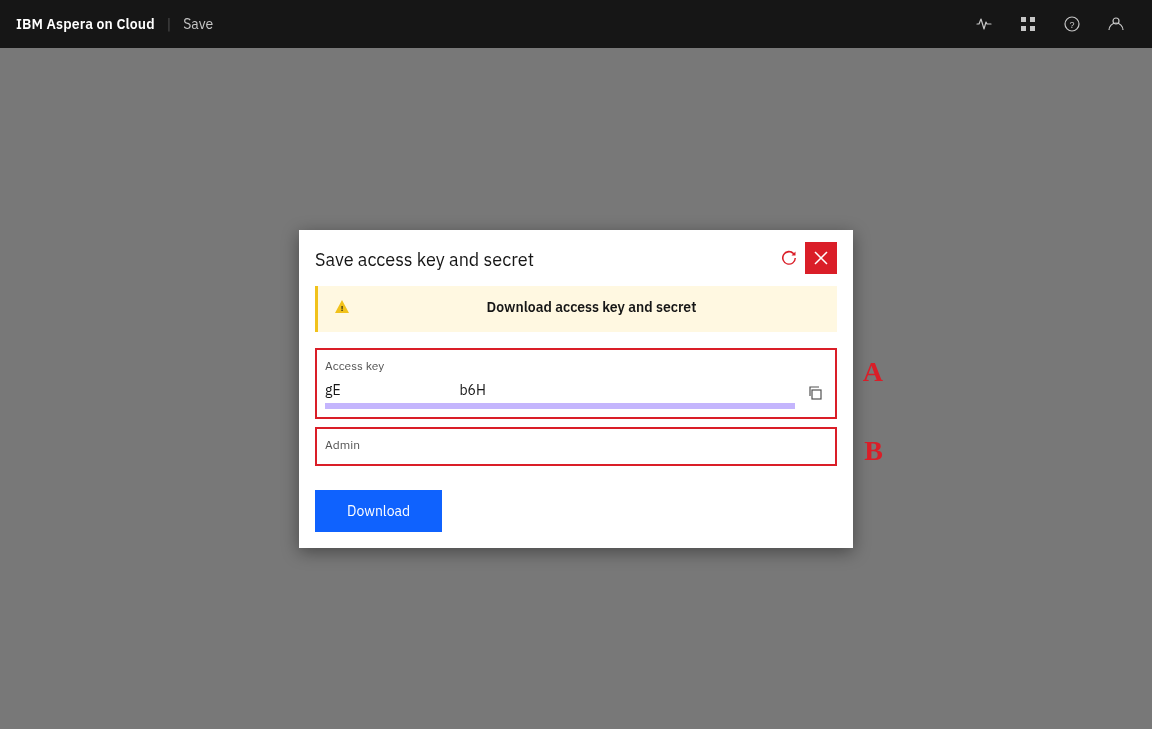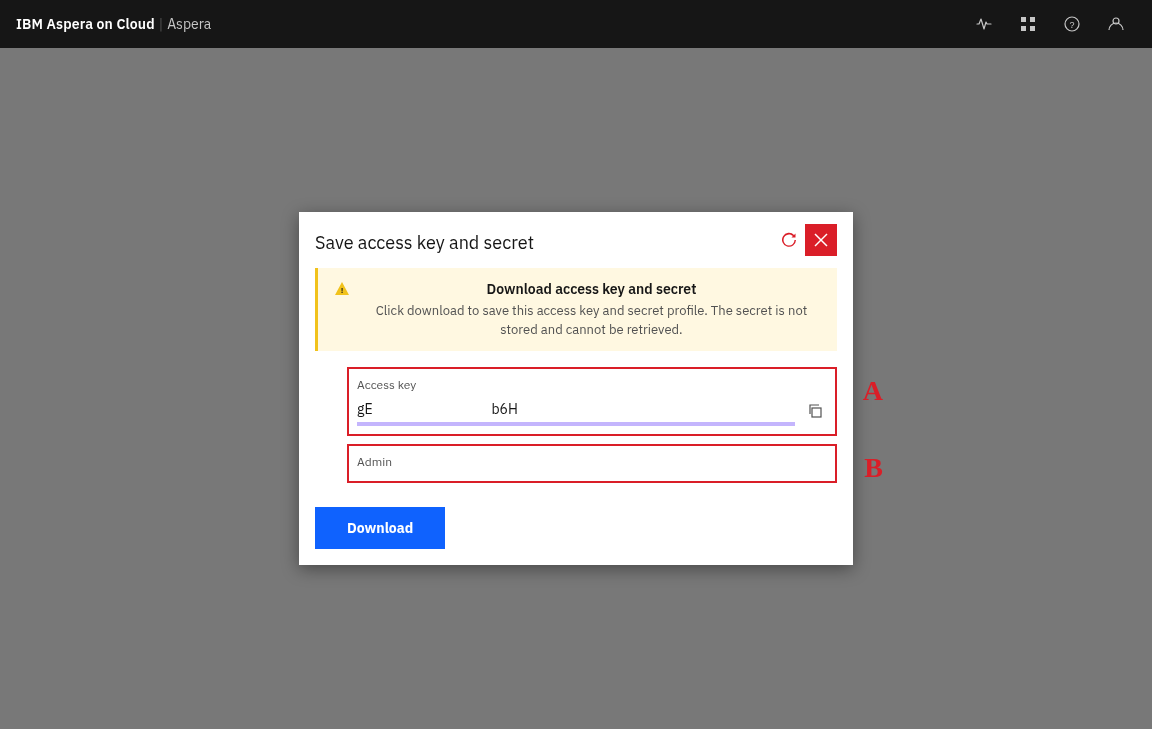--- a/index.html
+++ b/index.html
@@ -18,20 +18,21 @@
       height: 48px;
       display: flex;
       align-items: center;
       padding: 0 16px;
       position: relative;
       z-index: 100;
     }
     .topbar-brand {
       display: flex;
       align-items: center;
+      gap: 8px;
     }
     .topbar-logo {
       color: #fff;
       font-size: 14px;
       font-weight: 600;
       letter-spacing: 0.01em;
     }
     .topbar-separator {
       color: #525252;
       font-size: 14px;
@@ -166,37 +167,36 @@
     }
 
     
     .form-section {
       padding: 0 16px;
     }
     .field-group {
       margin-bottom: 8px;
       border: 2px solid #da1e28;
       padding: 8px;
-      margin-left: 32px;
     }
     .field-label {
       font-size: 12px;
       color: #525252;
       margin-bottom: 4px;
       display: block;
     }
     .field-row {
       display: flex;
       align-items: center;
       gap: 8px;
     }
     .field-input {
       flex: 1;
       border: none;
-      border-bottom: 4px solid #c4b5fd;
+      border-bottom: 6px solid #c4b5fd;
       padding: 4px 0;
       font-size: 14px;
       color: #161616;
       background: transparent;
       outline: none;
       font-family: inherit;
     }
     .copy-btn {
       background: none;
       border: none;
@@ -236,21 +236,21 @@
     
     .dialog-footer {
       padding: 16px;
     }
     .download-btn {
       background: #0f62fe;
       color: #fff;
       border: none;
       padding: 12px 32px;
       font-size: 14px;
-      font-weight: 700;
+      font-weight: 400;
       cursor: pointer;
       font-family: inherit;
       min-width: 100px;
     }
 
     
     .icon-svg {
       width: 16px;
       height: 16px;
       display: inline-block;
@@ -260,21 +260,21 @@
       position: relative;
     }
   </style>
 </head>
 <body>
 
 <div class="topbar">
   <div class="topbar-brand">
     <span class="topbar-logo">IBM Aspera on Cloud</span>
     <span class="topbar-separator">|</span>
-    <span class="topbar-section">Aspera</span>
+    <span class="topbar-section">Save</span>
   </div>
   <div class="topbar-actions">
 
     <button class="topbar-icon-btn" title="Activity">
       <svg class="icon-svg" viewBox="0 0 16 16" fill="none" xmlns="http://www.w3.org/2000/svg">
         <path d="M1 8h2l2-5 3 10 2-7 1 2h4" stroke="#c6c6c6" stroke-width="1.2" fill="none" stroke-linecap="round" stroke-linejoin="round"></path>
       </svg>
     </button>
 
     <button class="topbar-icon-btn" title="Apps">
@@ -327,21 +327,20 @@
 
       <div class="alert-banner">
         <span class="alert-icon">
           <svg width="16" height="16" viewBox="0 0 16 16" fill="none" xmlns="http://www.w3.org/2000/svg">
             <path d="M8 1L15 14H1L8 1z" fill="#f1c21b"></path>
             <text x="8" y="12" text-anchor="middle" font-size="8" fill="#161616" font-weight="bold" font-family="Arial">!</text>
           </svg>
         </span>
         <div class="alert-content">
           <div class="alert-title">Download access key and secret</div>
-          <div class="alert-desc">Click download to save this access key and secret profile. The secret is not stored and cannot be retrieved.</div>
         </div>
       </div>
 
       <div class="form-section">
 
         <div class="field-wrapper">
           <div class="field-group">
             <label class="field-label">Access key</label>
             <div class="field-row">
               <input type="text" class="field-input" readonly="" value="gE                                    b6H" style="">

